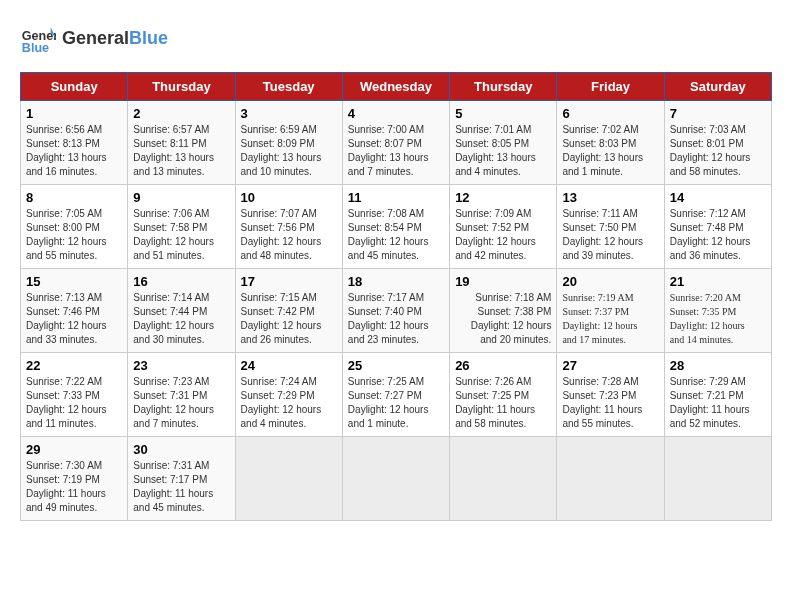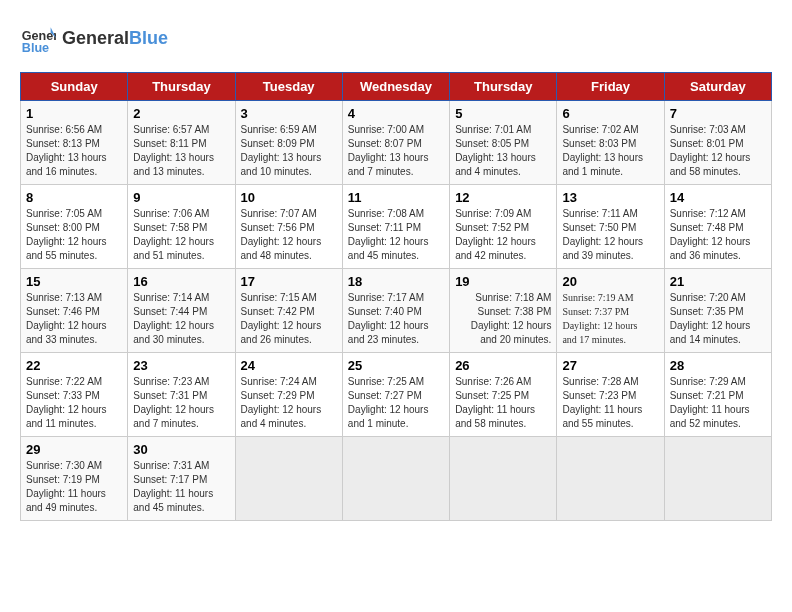--- a/index.html
+++ b/index.html
@@ -177,21 +177,21 @@
         <td>
           <span class="day-number">10</span>
           <div class="day-info" style="white-space: pre-line;">Sunrise: 7:07 AM
 Sunset: 7:56 PM
 Daylight: 12 hours
 and 48 minutes.</div>
         </td>
         <td>
           <span class="day-number">11</span>
           <div class="day-info" style="white-space: pre-line;">Sunrise: 7:08 AM
-Sunset: 7:11 PM
+Sunset: 8:54 PM
 Daylight: 12 hours
 and 45 minutes.</div>
         </td>
         <td>
           <span class="day-number">12</span>
           <div class="day-info" style="white-space: pre-line;">Sunrise: 7:09 AM
 Sunset: 7:52 PM
 Daylight: 12 hours
 and 42 minutes.</div>
         </td>
@@ -248,21 +248,21 @@
         </td>
         <td>
           <span class="day-number">20</span>
           <div class="day-info" style="white-space: pre-line; font-family: Liberation Serif, serif;">Sunrise: 7:19 AM
 Sunset: 7:37 PM
 Daylight: 12 hours
 and 17 minutes.</div>
         </td>
         <td>
           <span class="day-number">21</span>
-          <div class="day-info" style="white-space: pre-line;">Sunrise: 7:20 AM
+          <div class="day-info" style="white-space: pre-line; font-family: Liberation Serif, serif;">Sunrise: 7:20 AM
 Sunset: 7:35 PM
 Daylight: 12 hours
 and 14 minutes.</div>
         </td>
       </tr>
       <tr>
         <td>
           <span class="day-number">22</span>
           <div class="day-info" style="white-space: pre-line;">Sunrise: 7:22 AM
 Sunset: 7:33 PM

